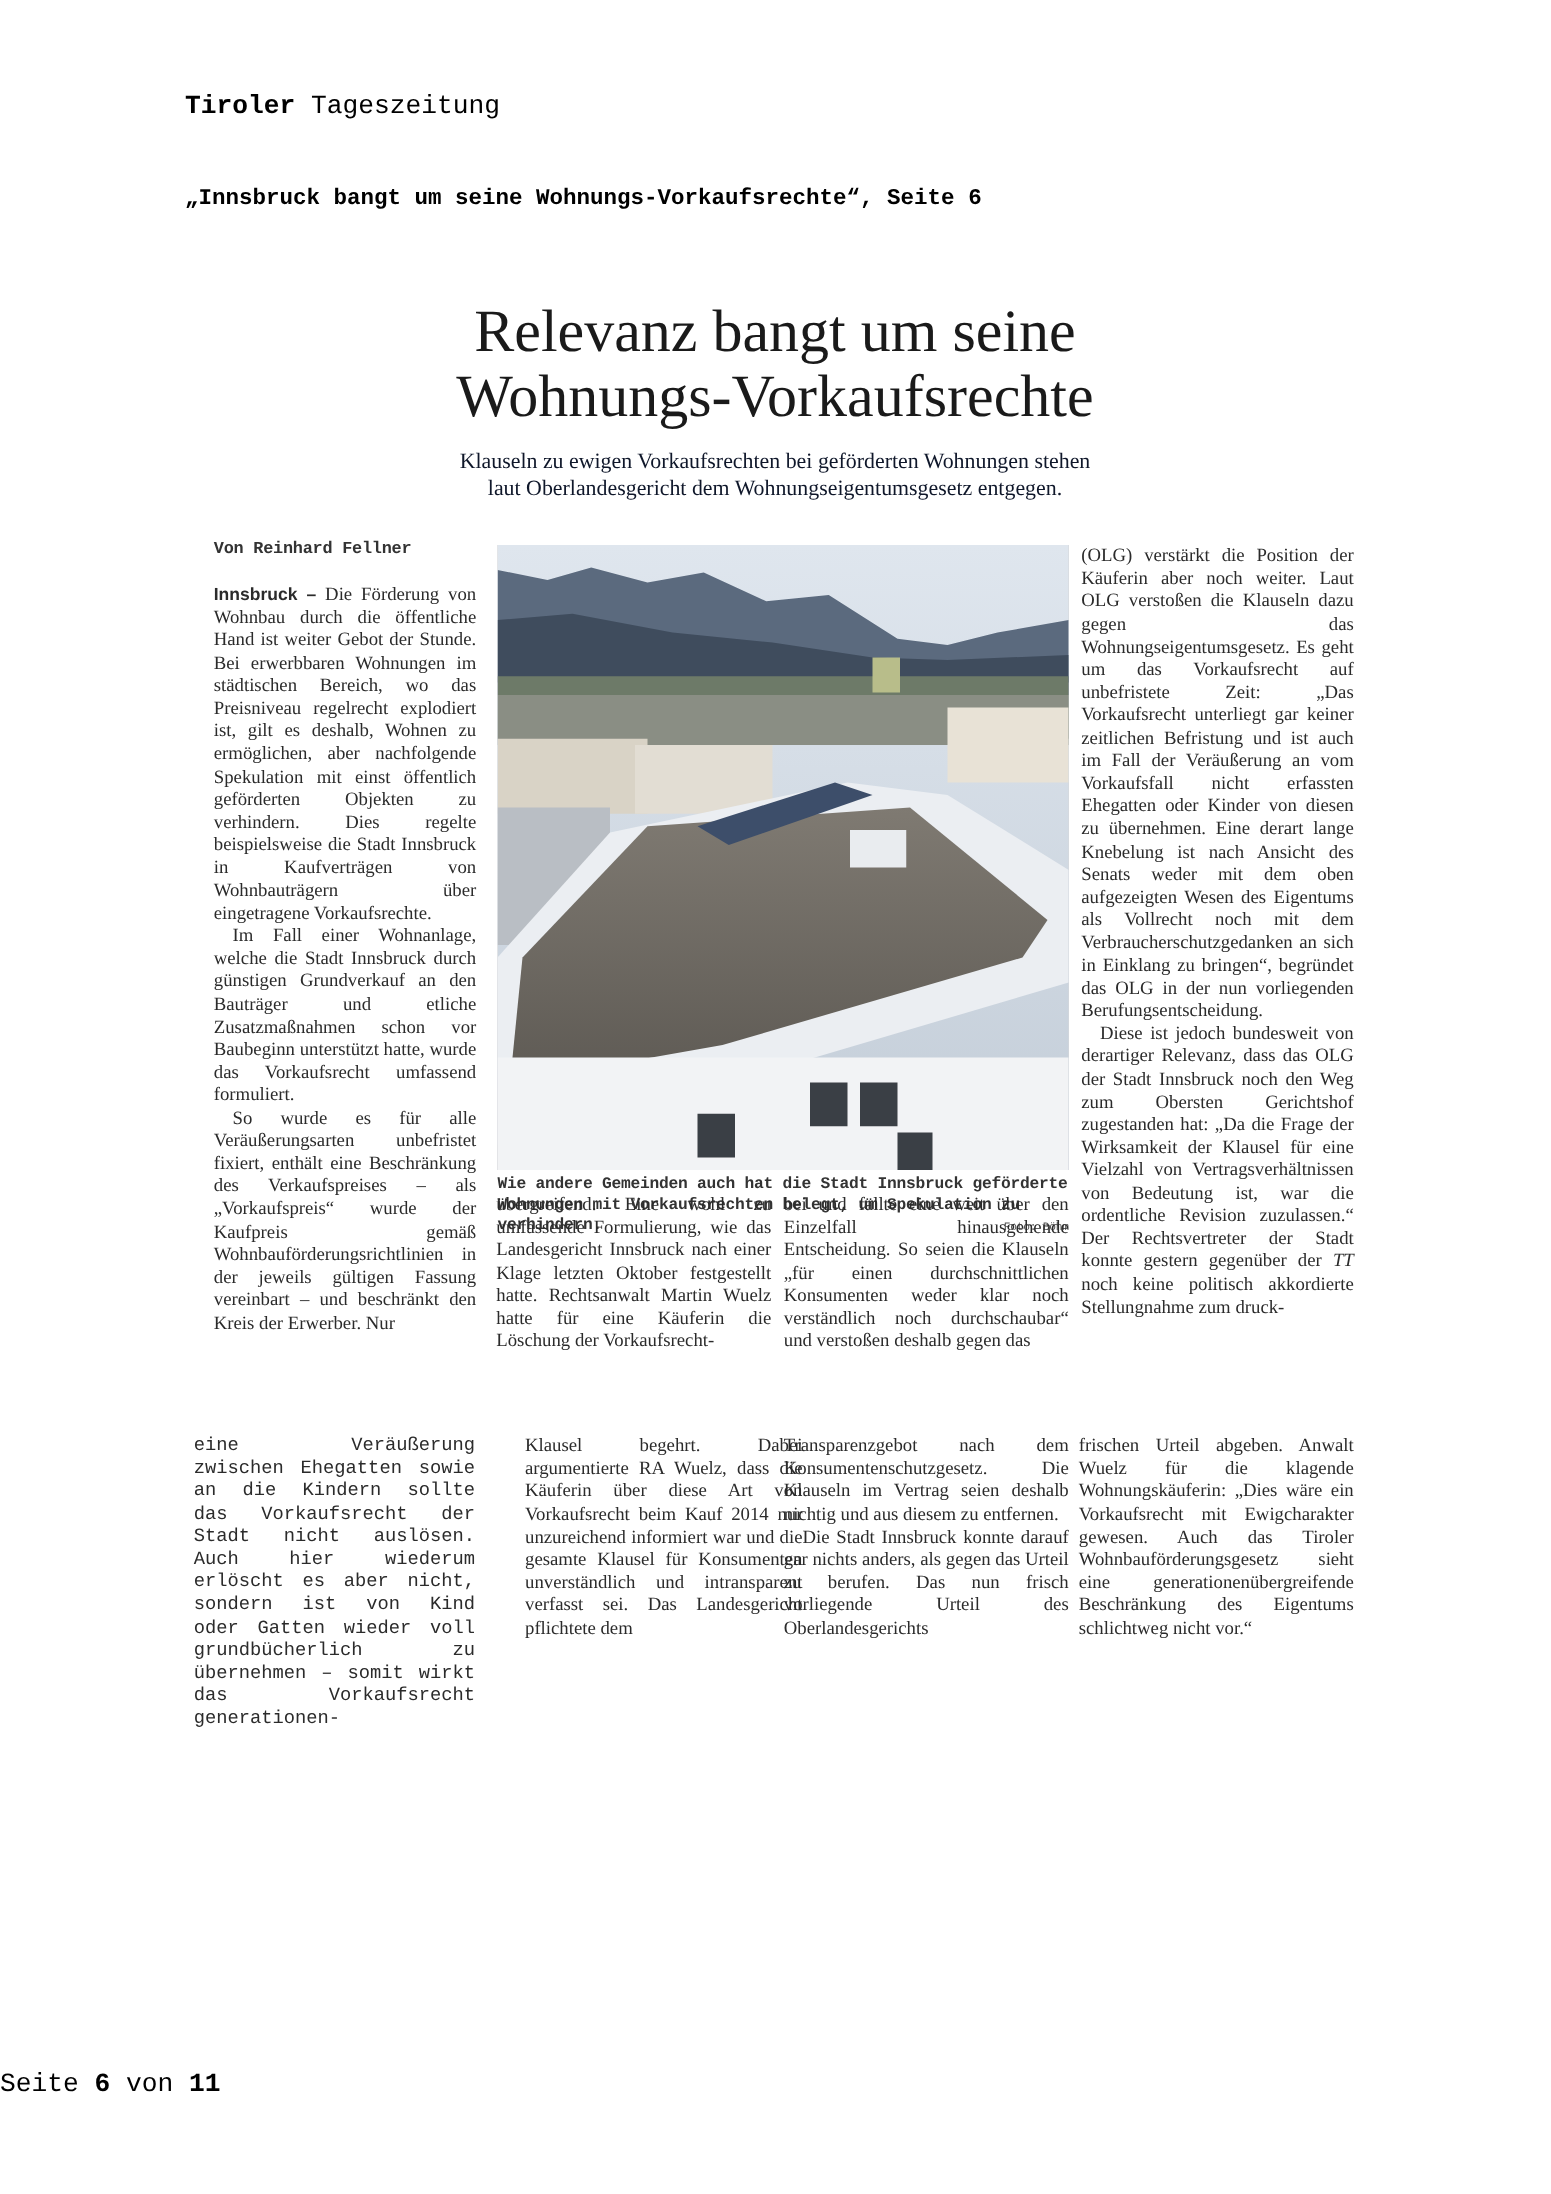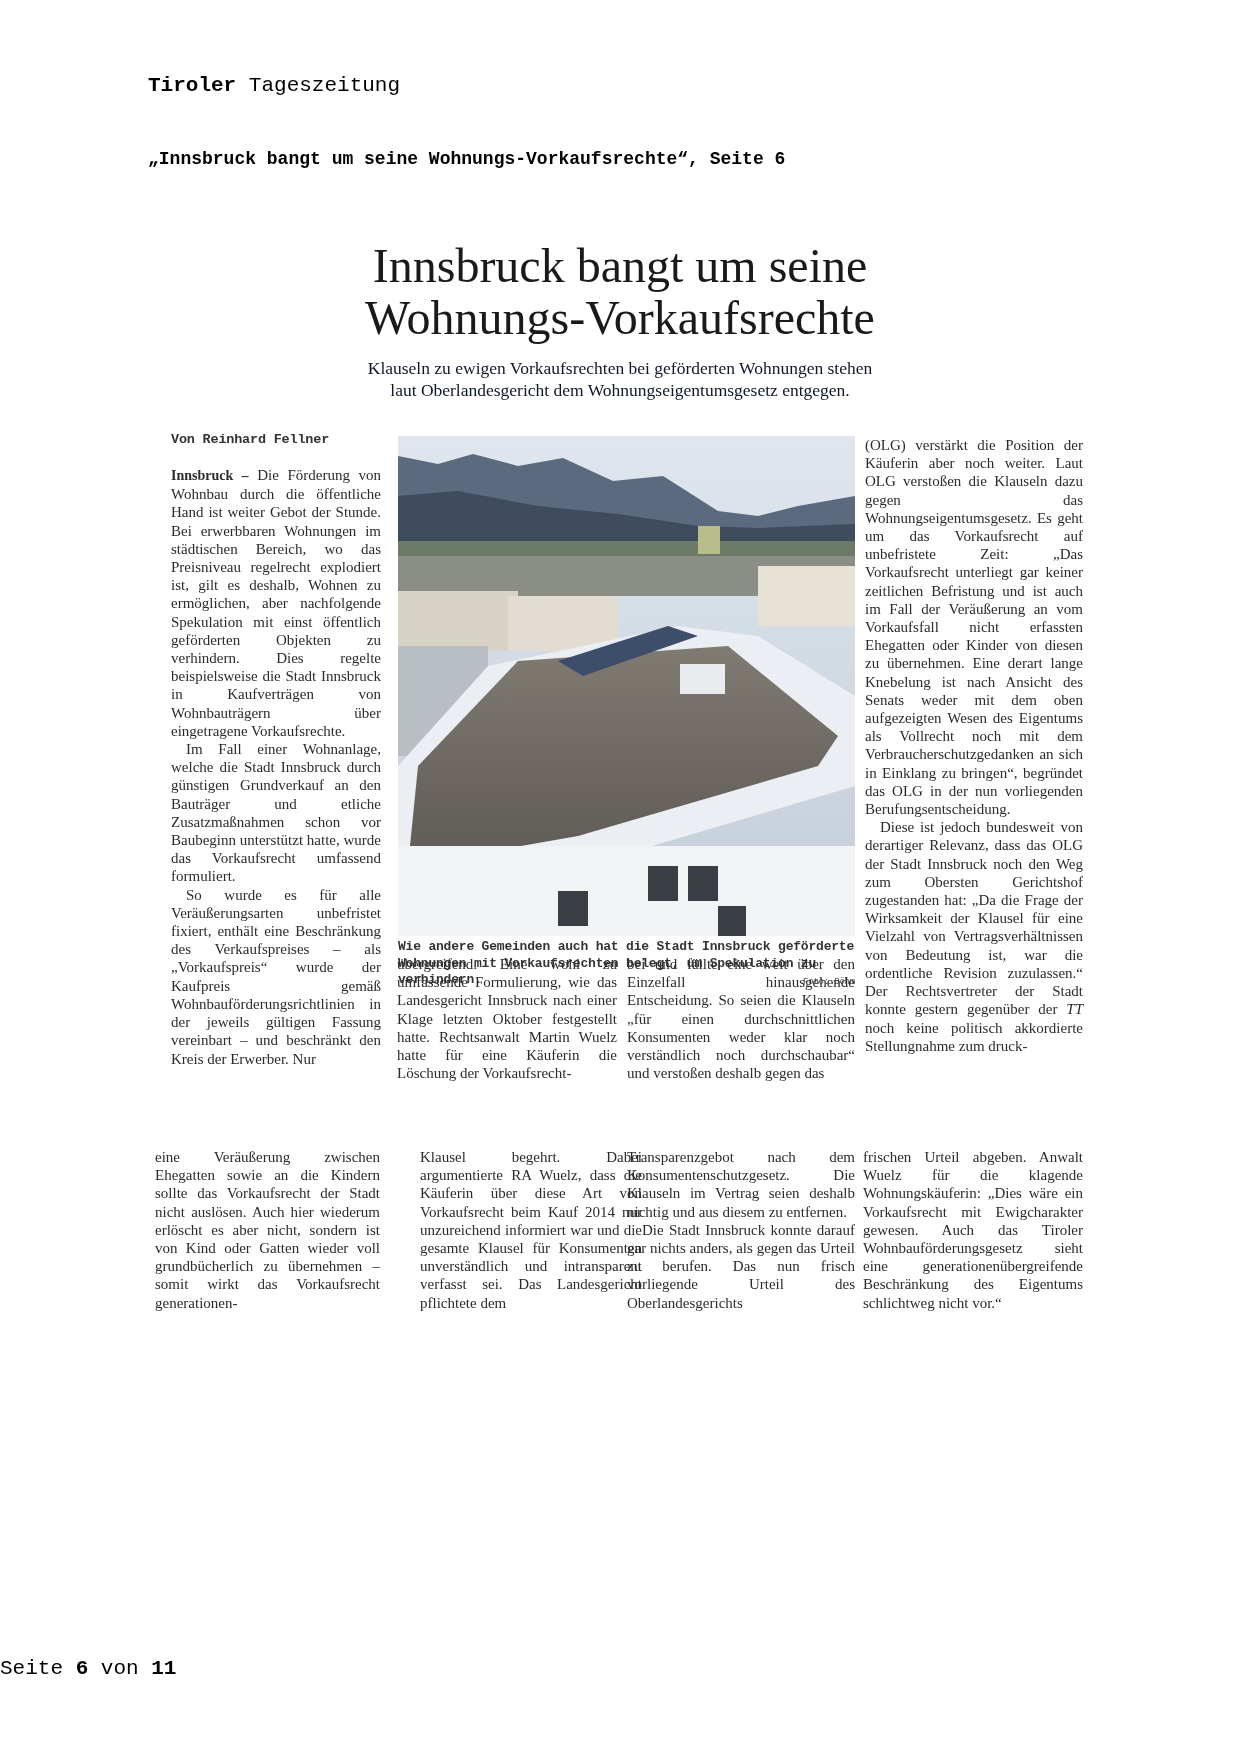--- a/index.html
+++ b/index.html
@@ -13,48 +13,48 @@
 
   #clip { position: absolute; left: 150px; top: 240px; width: 940px; height: 1100px; }
   #headline { position: absolute; left: 0; width: 940px; top: 0; text-align: center; font-size: 48px; line-height: 52px; color: #1a1a1a; font-weight: normal; }
   #subhead { position: absolute; left: 0; width: 940px; top: 117px; text-align: center; font-size: 17.5px; line-height: 22px; color: #0f172a; }
 
   #byline { position: absolute; left: 21px; top: 192px; font-size: 13.5px; font-weight: bold; color: #333; letter-spacing: -0.2px; }
 
   .col { position: absolute; font-size: 15px; line-height: 18.2px; color: #2b2b2b; text-align: justify; hyphens: manual; }
   .col p { margin: 0; }
   .col p.ind { text-indent: 1em; }
-  .dateline { font-family: Liberation Serif, serif; font-weight: bold; font-size: 14px; }
+  .dateline { font-family: Liberation Sans, sans-serif; font-weight: bold; font-size: 14px; }
 
   #c1 { left: 21px; top: 226px; width: 210px; }
   #c4top { left: 715px; top: 196px; width: 218px; }
   #c2mid { left: 247px; top: 715px; width: 220px; }
   #c3mid { left: 477px; top: 715px; width: 228px; }
-  #b1 { left: 5px; top: 908px; width: 225px; }
+  #b1 { left: 5px; top: 908px; width: 225px; font-family: Liberation Mono, monospace; }
   #b2 { left: 251px; top: 908px; width: 222px; margin-left: 19px; }
   #b3 { left: 477px; top: 908px; width: 228px; }
   #b4 { left: 713px; top: 908px; width: 220px; }
 
   #photo { position: absolute; left: 248px; top: 196px; width: 457px; height: 500px; overflow: hidden; background: #c9ccd0; }
   #caption { position: absolute; left: 248px; top: 699px; width: 457px; font-size: 13px; line-height: 16.5px; font-weight: bold; color: #333; letter-spacing: -0.2px; }
   #credit { font-weight: normal; font-size: 9px; color: #555; float: right; margin-top: 2px; }
 
   #footer { position: absolute; left: 0; width: 1135px; top: 1657px; text-align: left; font-size: 21px; color: #000; }
   #footer b { font-weight: bold; }
 </style>
 </head>
 <body>
 
 <div id="pub" class="sans"><b>Tiroler</b><span> Tageszeitung</span></div>
 
 <div id="doc-title" class="sans">„Innsbruck bangt um seine Wohnungs-Vorkaufsrechte“, Seite 6</div>
 
 <div id="clip">
   <div id="headline" class="serif">
-    <div>Innsbruck bangt um seine</div>
+    <div>Relevanz bangt um seine</div>
     <div>Wohnungs-Vorkaufsrechte</div>
   </div>
   <div id="subhead" class="serif">
     <div>Klauseln zu ewigen Vorkaufsrechten bei geförderten Wohnungen stehen</div>
     <div>laut Oberlandesgericht dem Wohnungseigentumsgesetz entgegen.</div>
   </div>
 
   <div id="byline" class="sans">Von Reinhard Fellner</div>
 
   <div id="c1" class="col serif">

